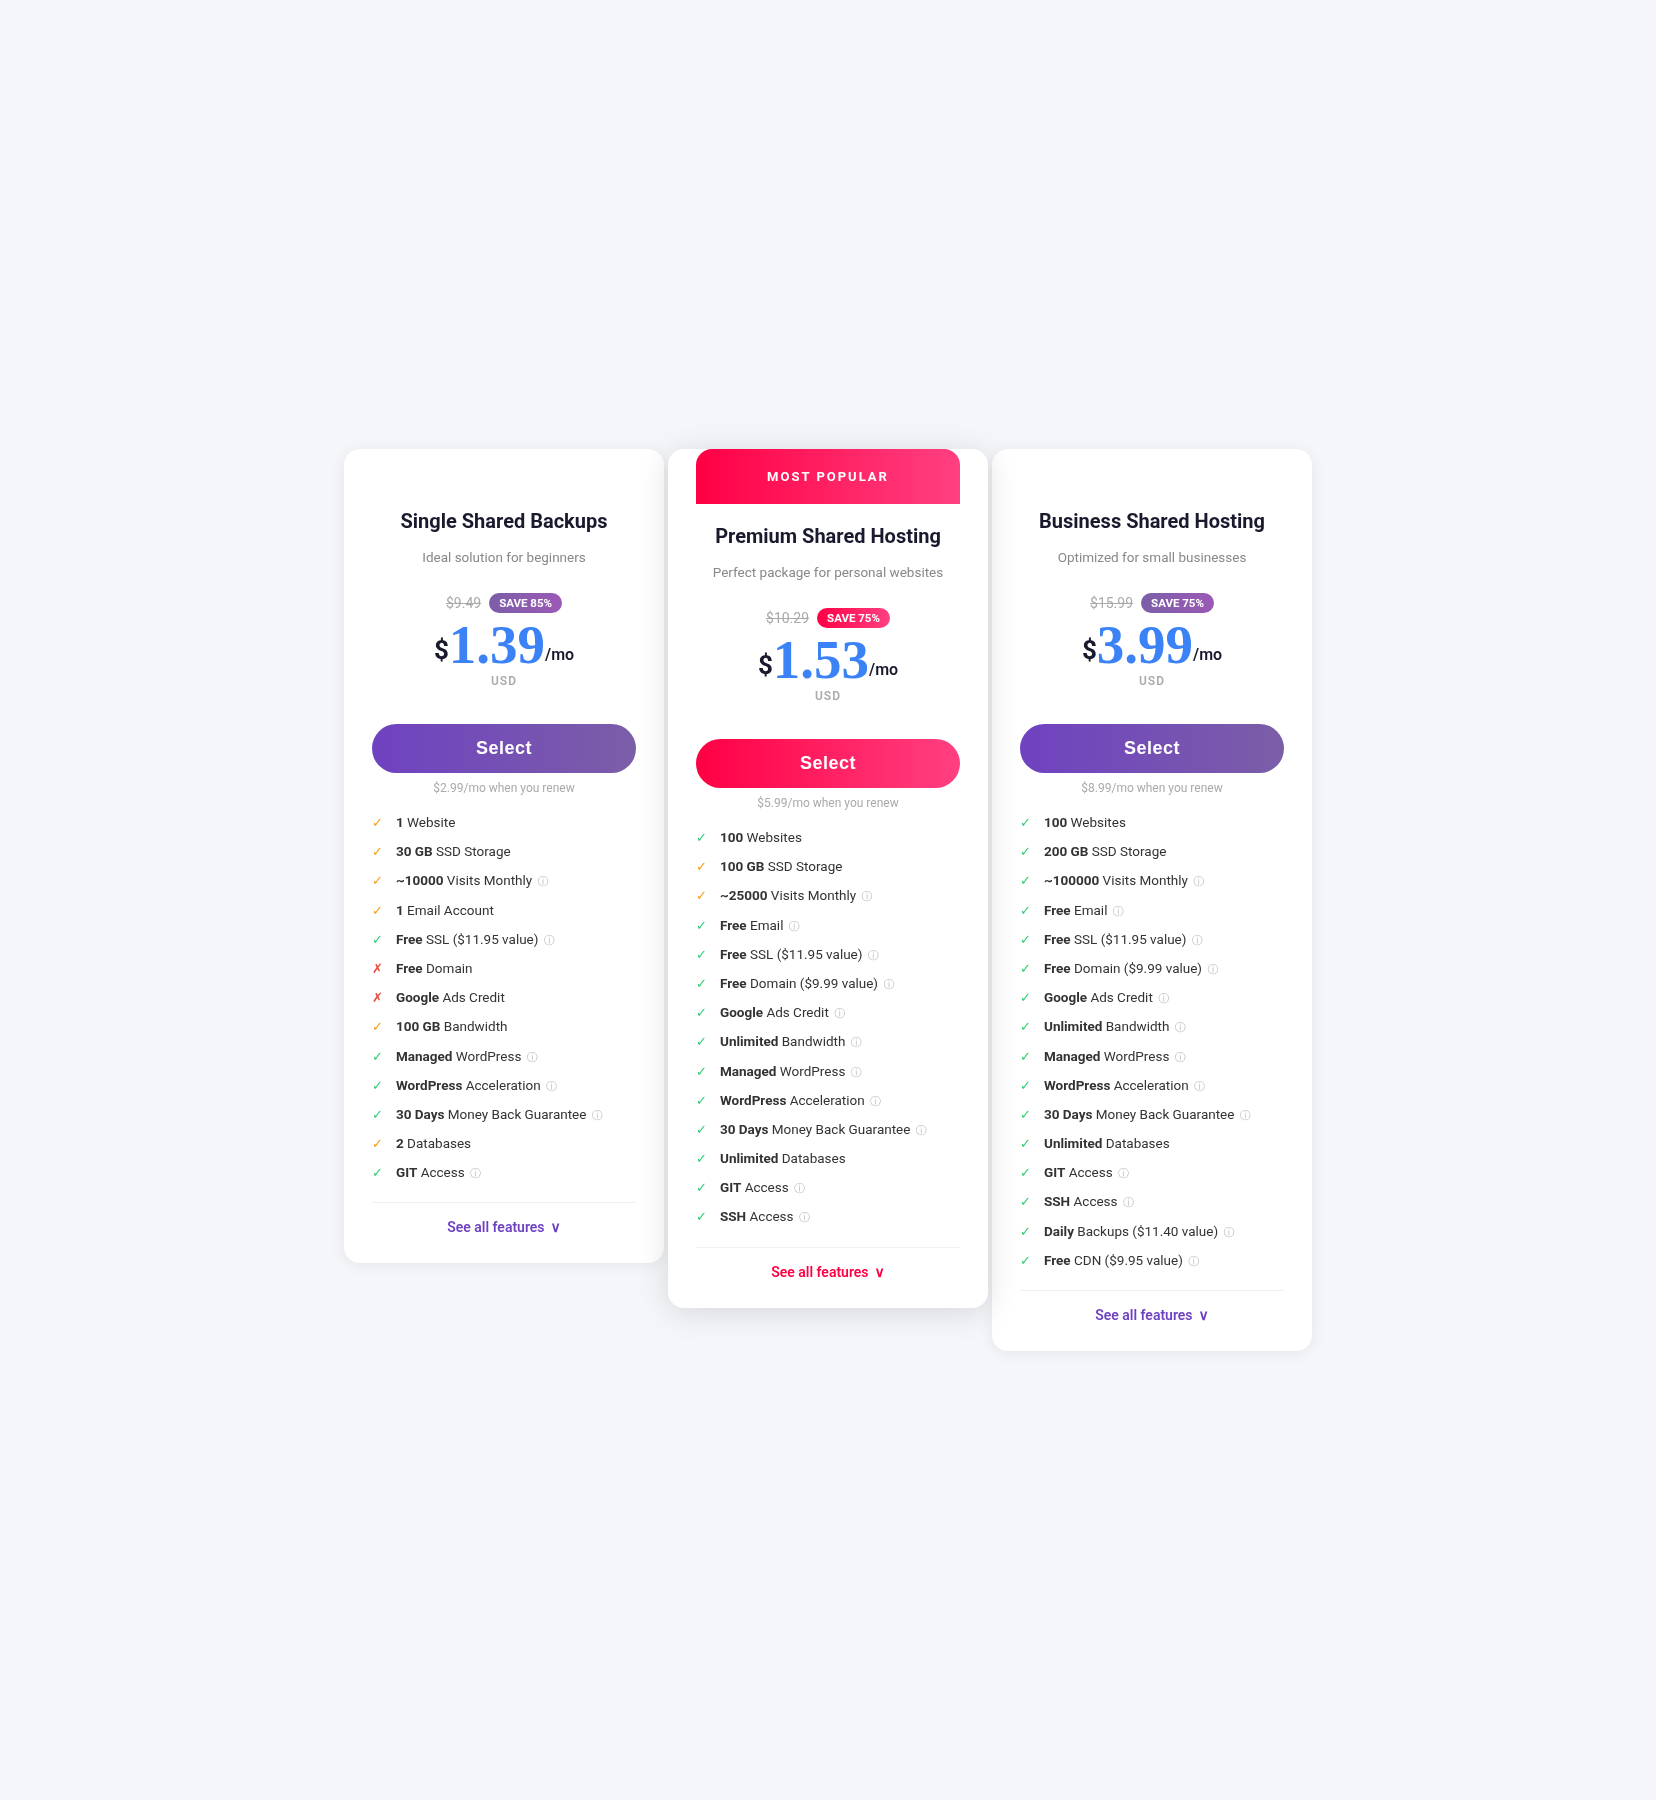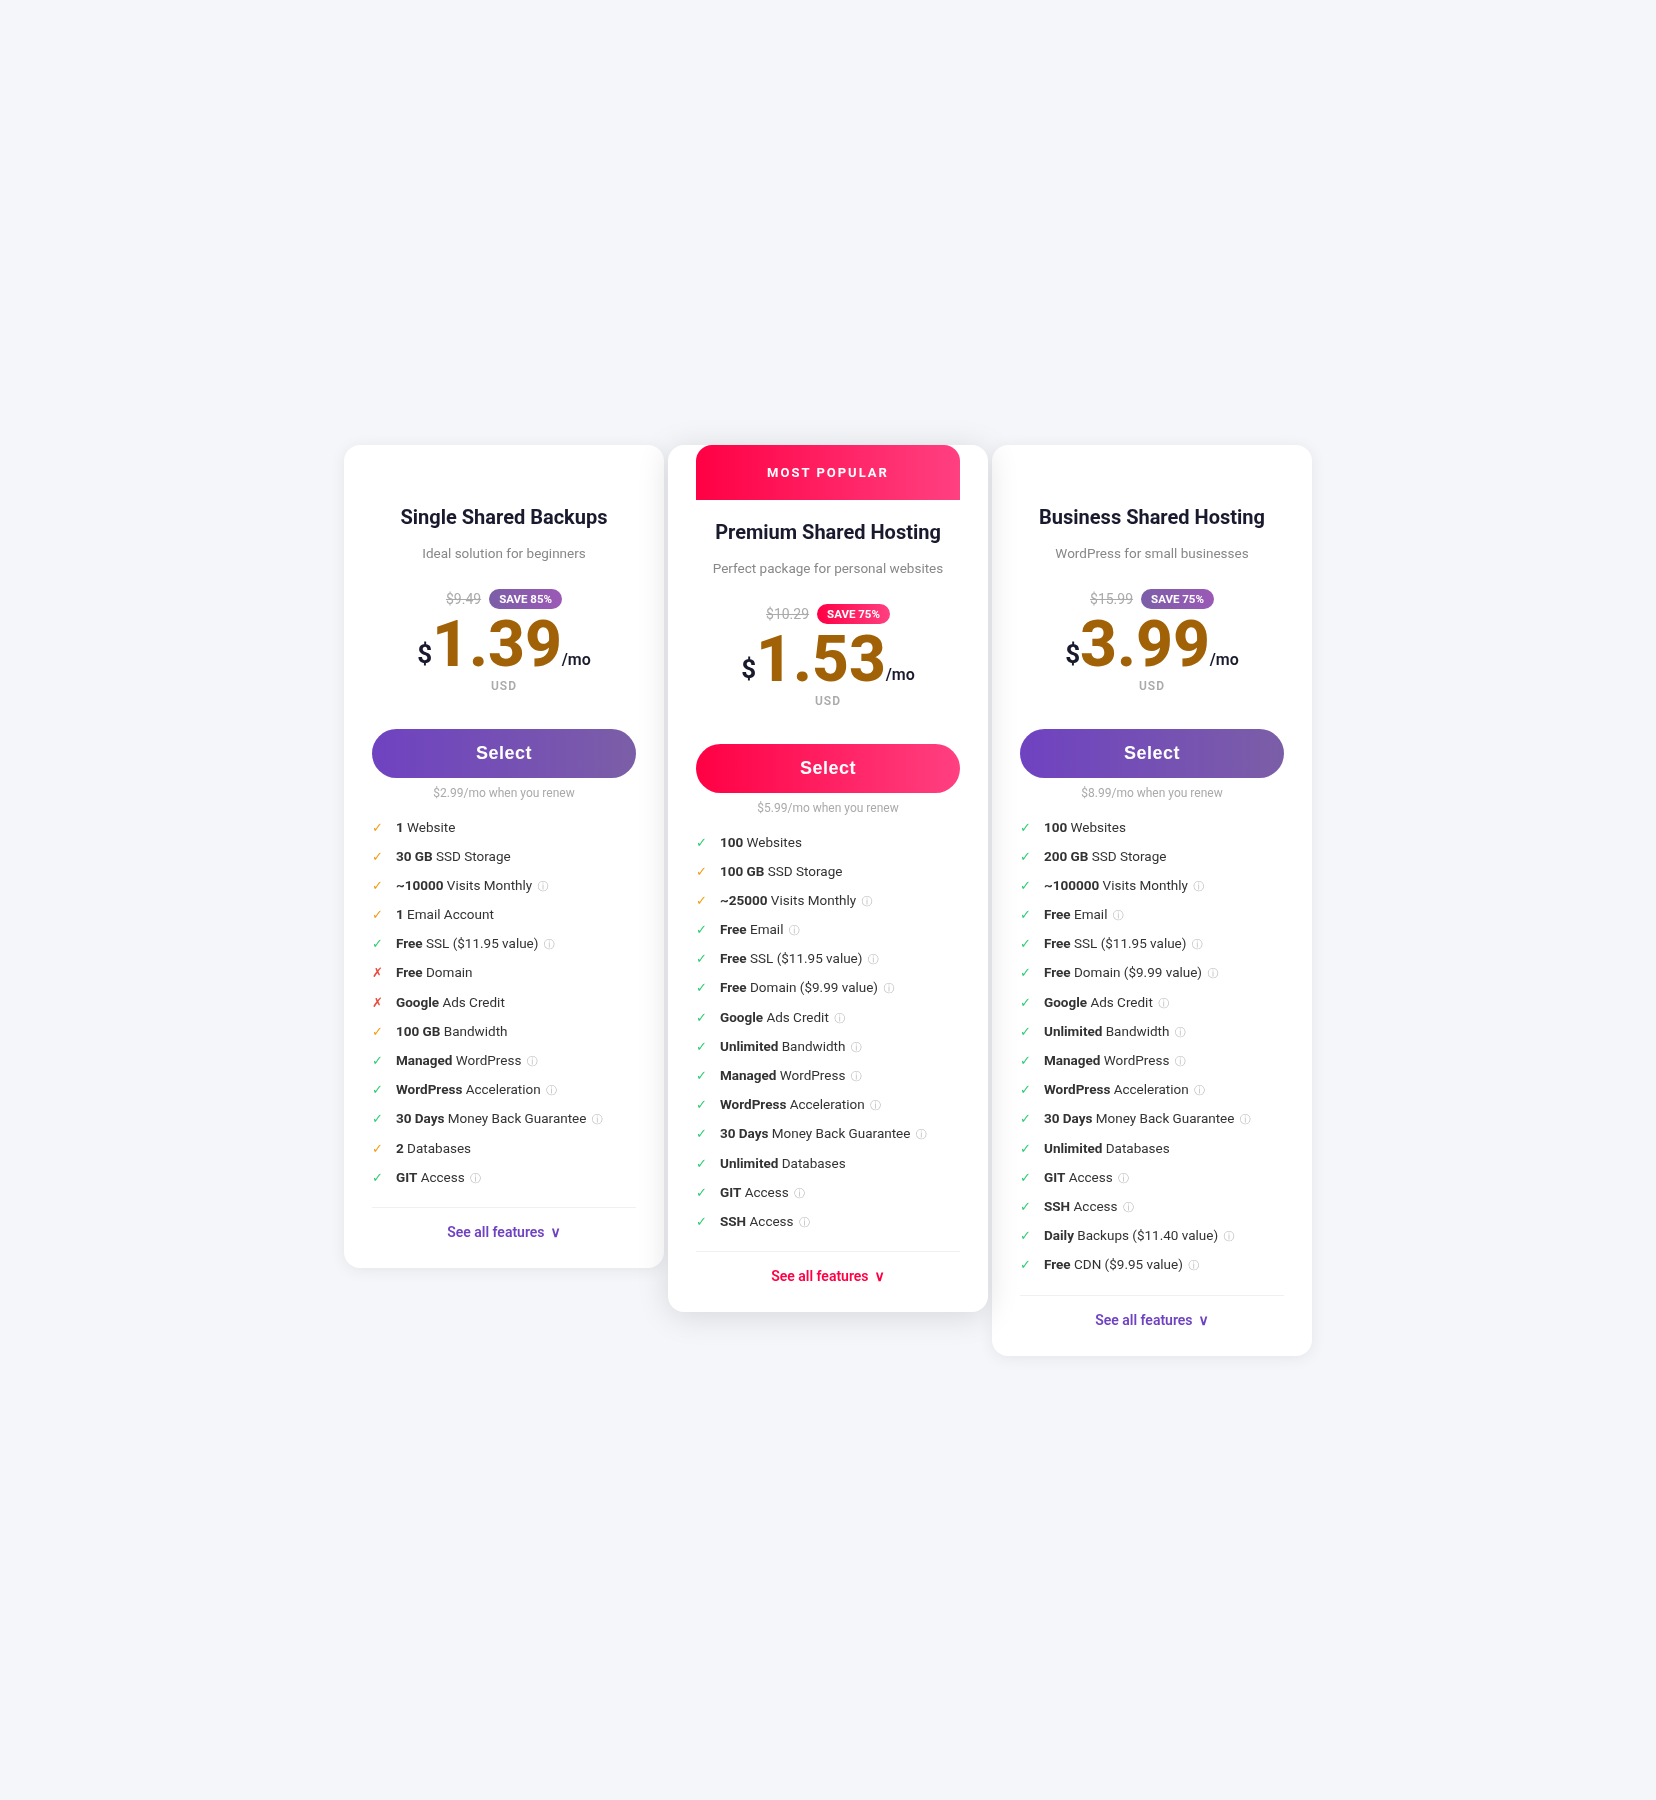--- a/index.html
+++ b/index.html
@@ -104,24 +104,25 @@
       gap: 0;
     }
     .currency-symbol {
       font-size: 26px;
       font-weight: 700;
       color: #1a1a2e;
       line-height: 1.2;
       margin-bottom: 6px;
     }
     .price-number {
-      font-size: 64px;
+      font-size: 55px;
       font-weight: 800;
-      color: #a16207;
+      color: #3b82f6;
       line-height: 1;
+      font-family: Liberation Serif, serif;
     }
     .per-month {
       font-size: 16px;
       font-weight: 600;
       color: #1a1a2e;
       margin-bottom: 8px;
       align-self: flex-end;
     }
     .usd-label {
       font-size: 12px;
@@ -359,21 +360,21 @@
             <span class="feat-icon green">✓</span>
             <span><strong>SSH</strong> Access <span class="feat-info">ⓘ</span></span>
           </li>
         </ul>
         <a class="see-all-features pink">See all features <span>∨</span></a>
       </div>
     </div>
     <div class="plan-card">
       <div class="plan-inner">
         <div class="plan-title">Business Shared Hosting</div>
-        <div class="plan-subtitle">WordPress for small businesses</div>
+        <div class="plan-subtitle">Optimized for small businesses</div>
         <div class="price-area">
           <div class="original-price-row">
             <span class="original-price">$15.99</span>
             <span class="save-badge ">SAVE 75%</span>
           </div>
           <div class="current-price-row">
             <span class="currency-symbol">$</span>
             <span class="price-number">3.99</span>
             <span class="per-month">/mo</span>
           </div>

